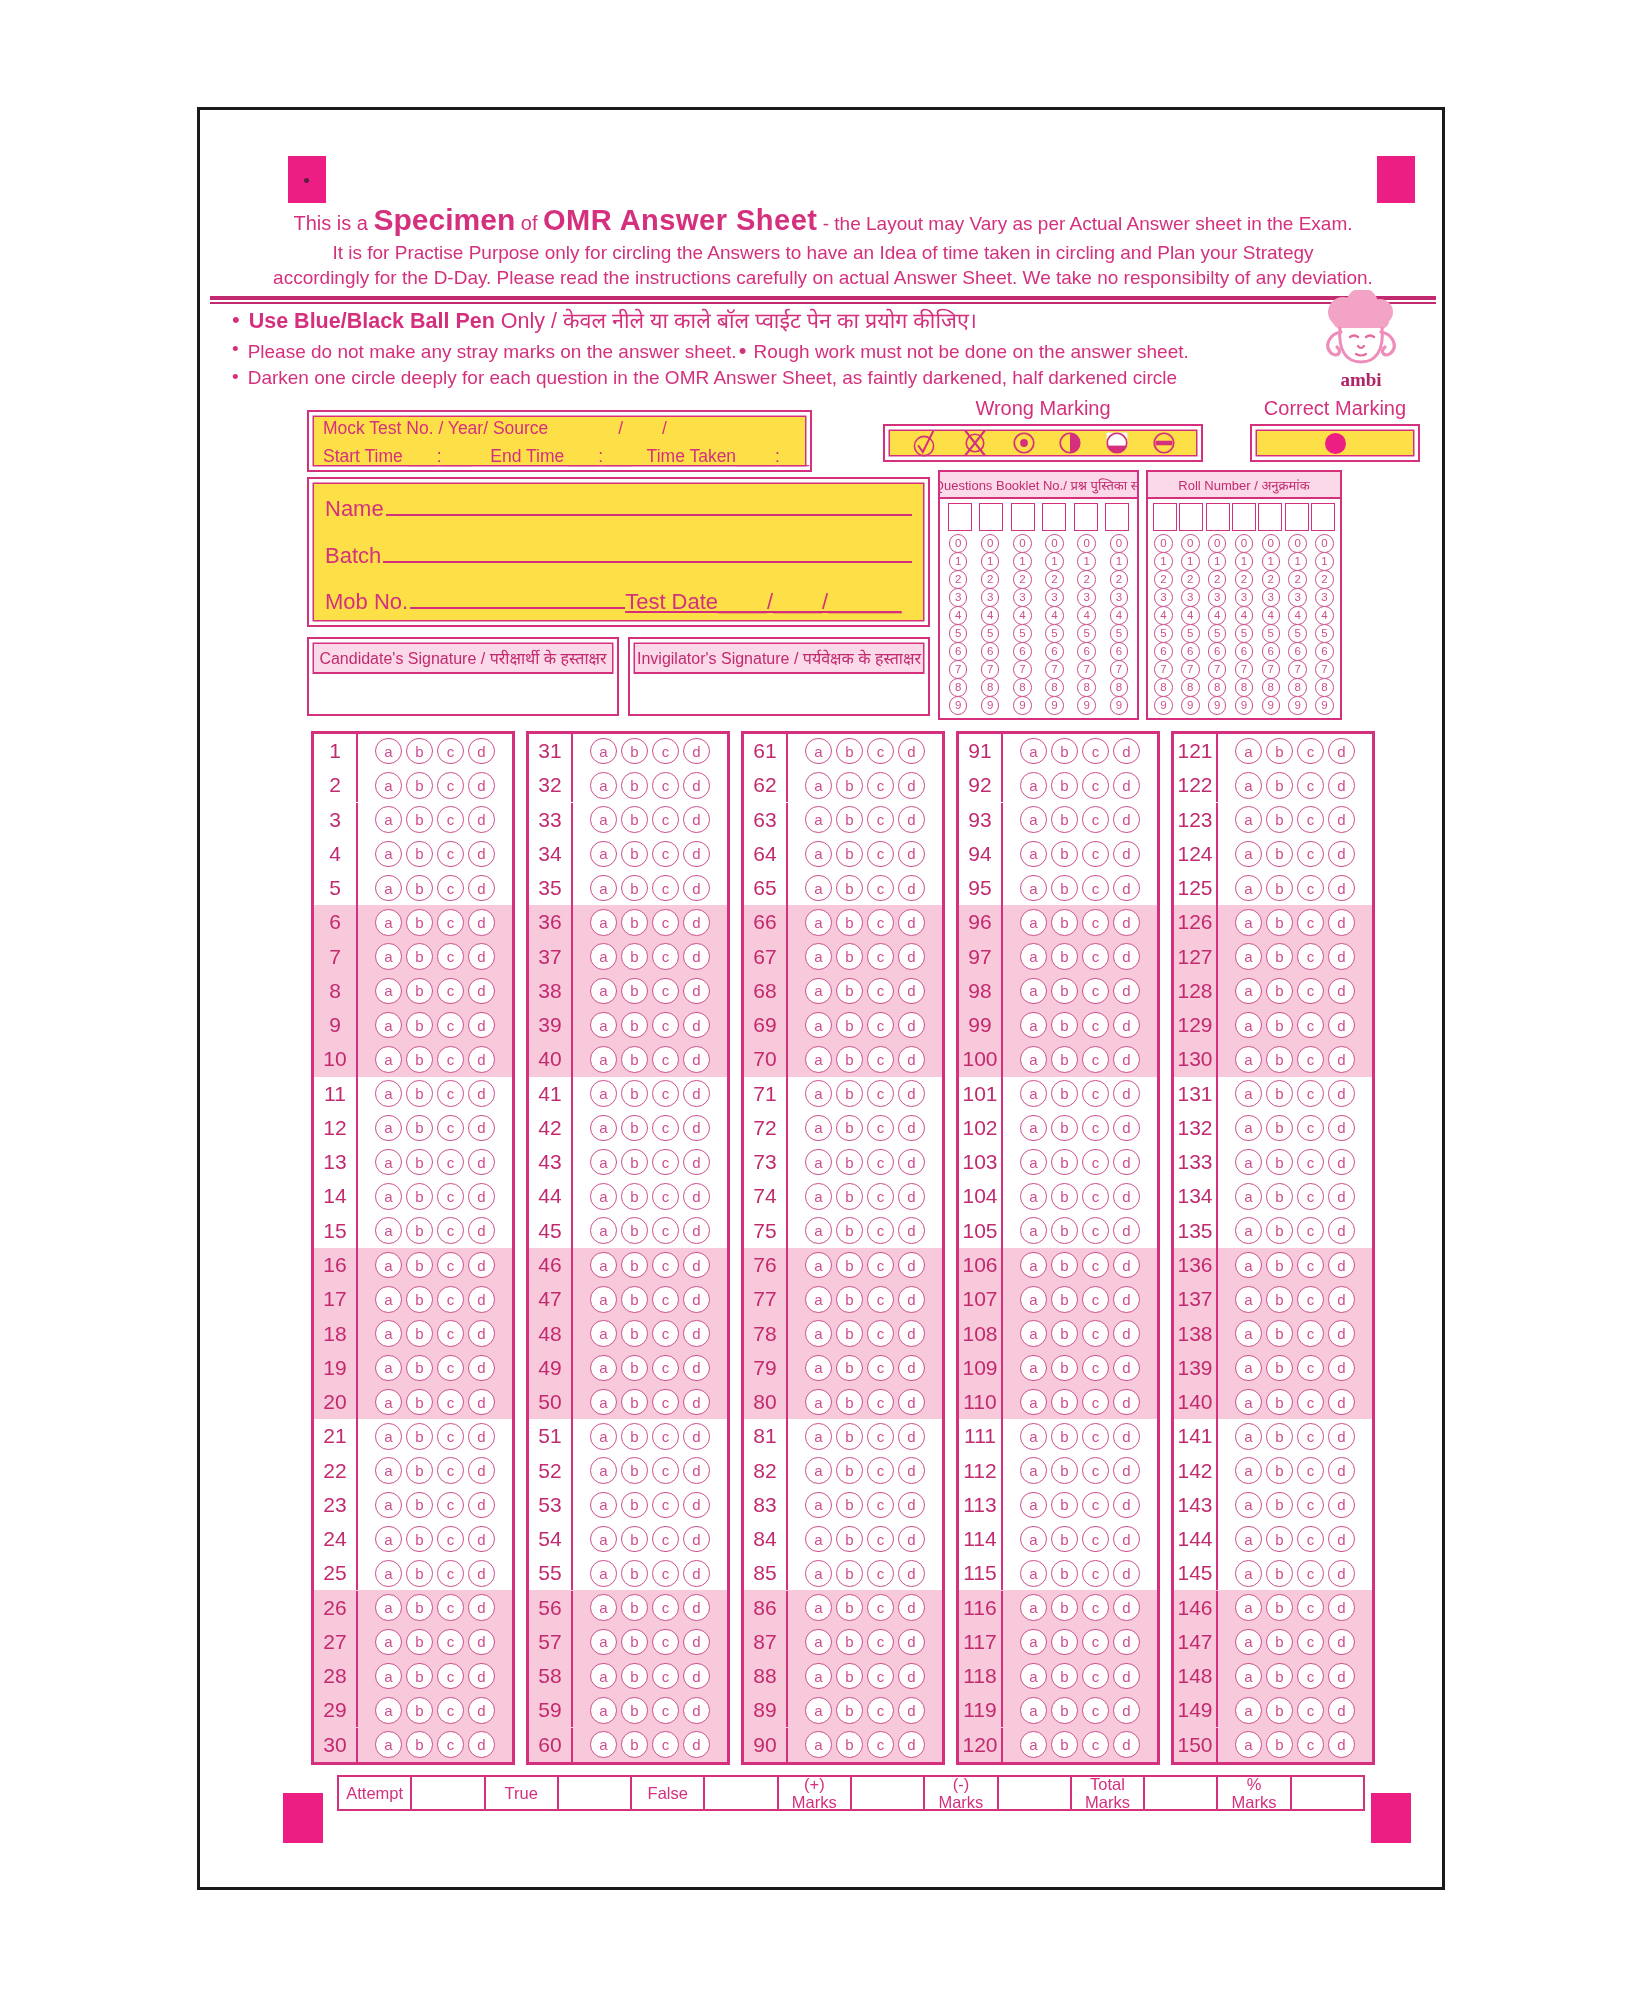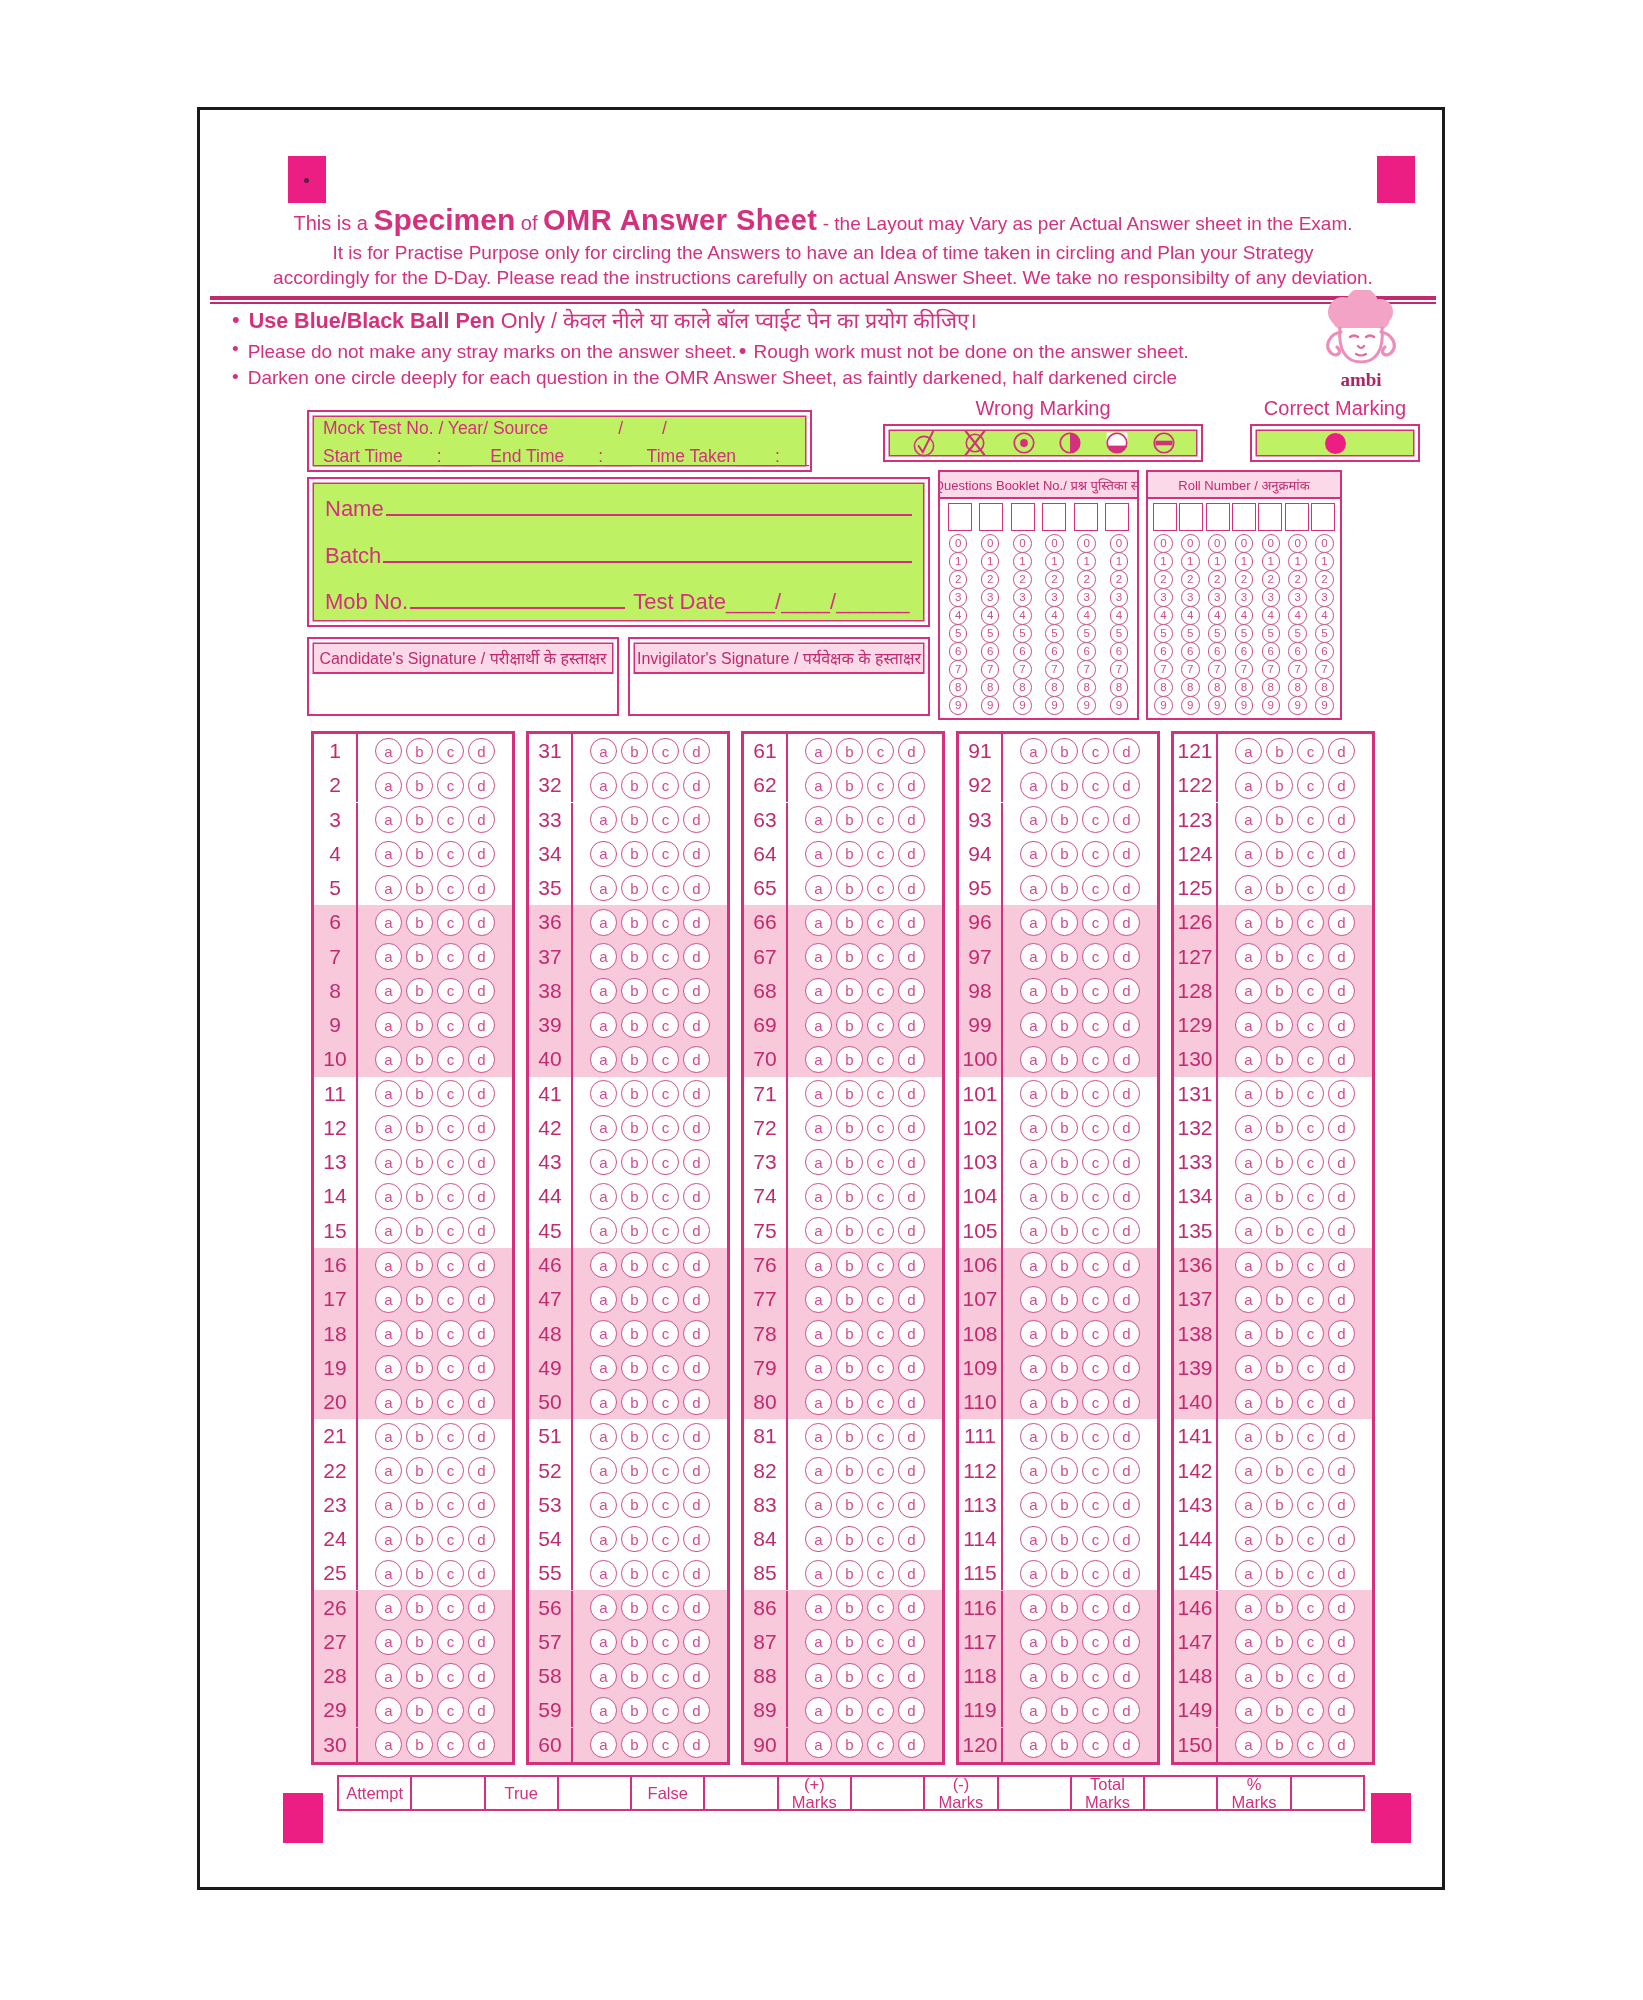--- a/index.html
+++ b/index.html
@@ -43,40 +43,40 @@
   .b-indent{margin-left:21px;}
 
   
   .logo{position:absolute;left:1296px;top:290px;width:130px;height:102px;}
 
   
   .mark-label{position:absolute;top:397px;font-size:20px;color:var(--pink);text-align:center;}
   .wrong-label{left:883px;width:320px;}
   .correct-label{left:1248px;width:174px;}
 
-  .dbl{border:2.5px solid var(--pink);box-shadow:inset 0 0 0 3.5px #fff,inset 0 0 0 5px var(--pink);background:#bef264;}
+  .dbl{border:2.5px solid var(--pink);box-shadow:inset 0 0 0 3.5px #fff,inset 0 0 0 5px var(--pink);background:#fde047;}
 
   .wrong-box{position:absolute;left:883px;top:424px;width:320px;height:38px;display:flex;align-items:center;justify-content:space-around;padding:0 14px;}
   .correct-box{position:absolute;left:1250px;top:424px;width:170px;height:38px;display:flex;align-items:center;justify-content:center;}
   .mk-icon{display:block;}
   .solid-dot{width:21px;height:21px;border-radius:50%;background:var(--square);}
 
   
   .mock-box{position:absolute;left:307px;top:410px;width:505px;height:62px;padding:6px 12px 4px 14px;color:var(--pink);}
   .mock-line1{font-size:17.5px;display:flex;}
   .mock-slashes{white-space:pre;margin-left:70px;}
   .mock-line2{font-size:17.5px;margin-top:7px;white-space:pre;}
 
   
   .name-box{position:absolute;left:307px;top:477px;width:623px;height:150px;padding:14px 16px 10px 16px;display:flex;flex-direction:column;justify-content:space-between;}
   .fline{display:flex;align-items:baseline;font-size:22px;color:var(--pink);}
   .flabel{white-space:pre;}
   .uline{flex:1;border-bottom:2px solid var(--pink);height:1.05em;margin-left:2px;}
   .uline-short{flex:0 0 215px;}
-  .testdate{white-space:pre;margin-left:8px;}
+  .testdate{white-space:pre;text-decoration:underline;}
 
   
   .sig-box{position:absolute;top:637px;height:79px;}
   .sig-cand{left:307px;width:312px;}
   .sig-inv{left:628px;width:302px;}
   .sig-head{height:30px;background:var(--band-light);border-bottom:2px solid var(--pink);display:flex;align-items:center;justify-content:center;font-size:16px;color:var(--pink-dark);margin:5px 5px 0 5px;}
   .sig-area{height:38px;background:#fff;}
 
   
   .digit-box{position:absolute;top:470px;border:2.5px solid var(--pink);background:#fff;height:250px;}

